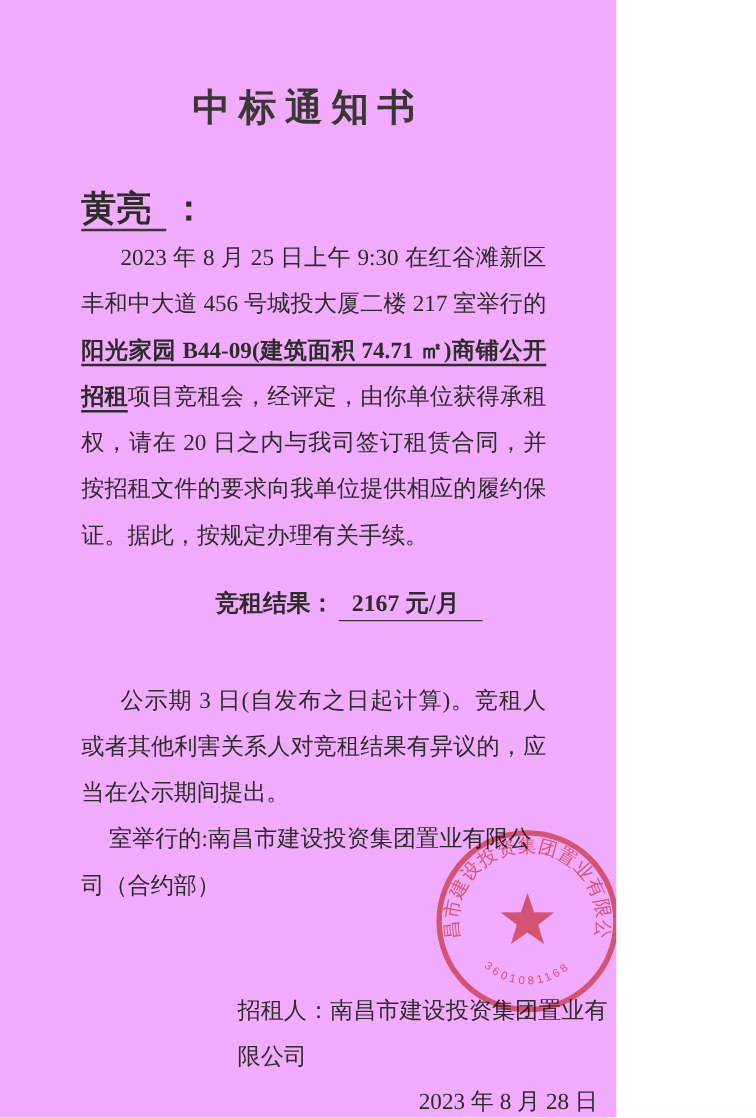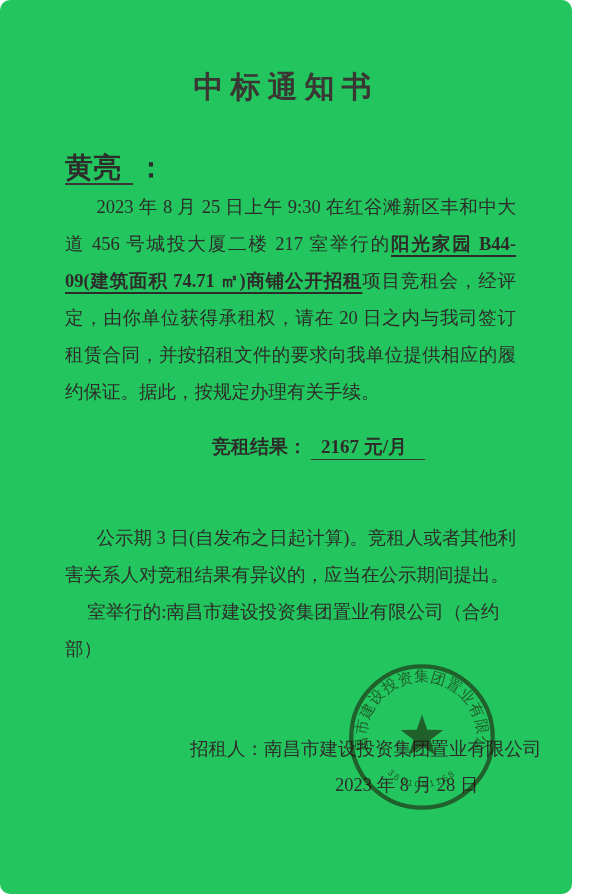--- a/index.html
+++ b/index.html
@@ -1,24 +1,23 @@
 <!DOCTYPE html>
 <html style="--seal-color: #dd655c;"><head>
 <meta charset="utf-8">
 <style>
   html, body { margin: 0; padding: 0; background: #ffffff; }
   .page {
     position: relative;
-    width: 572px;
+    width: 493px;
     height: 894px;
-    background: #22c55e;
+    background: #f0abfc;
     overflow: hidden;
     font-family: "Liberation Serif", "DejaVu Serif", serif;
     color: #2e2c2a;
-    border-radius: 10px;
   }
   .doc-title {
     margin: 0;
     padding-top: 68px;
     text-align: center;
     font-size: 30px;
     line-height: 38px;
     font-weight: 700;
     letter-spacing: 7px;
     color: #3a3633;
@@ -53,21 +52,21 @@
     line-height: 30px;
     font-weight: 700;
     text-align: center;
   }
   .result-line .value {
     border-bottom: 1.5px solid #3a3633;
     padding: 0 18px 2px 10px;
     margin-left: 4px;
   }
   .notice-para {
-    margin: 58px 56px 0 65px;
+    margin: 44px 56px 0 65px;
     font-size: 18.5px;
     line-height: 37px;
     text-align: justify;
     text-indent: 1.7em;
   }
   .contact-line {
     margin: 0 56px 0 65px;
     font-size: 18.5px;
     line-height: 37px;
     text-indent: 1.2em;

